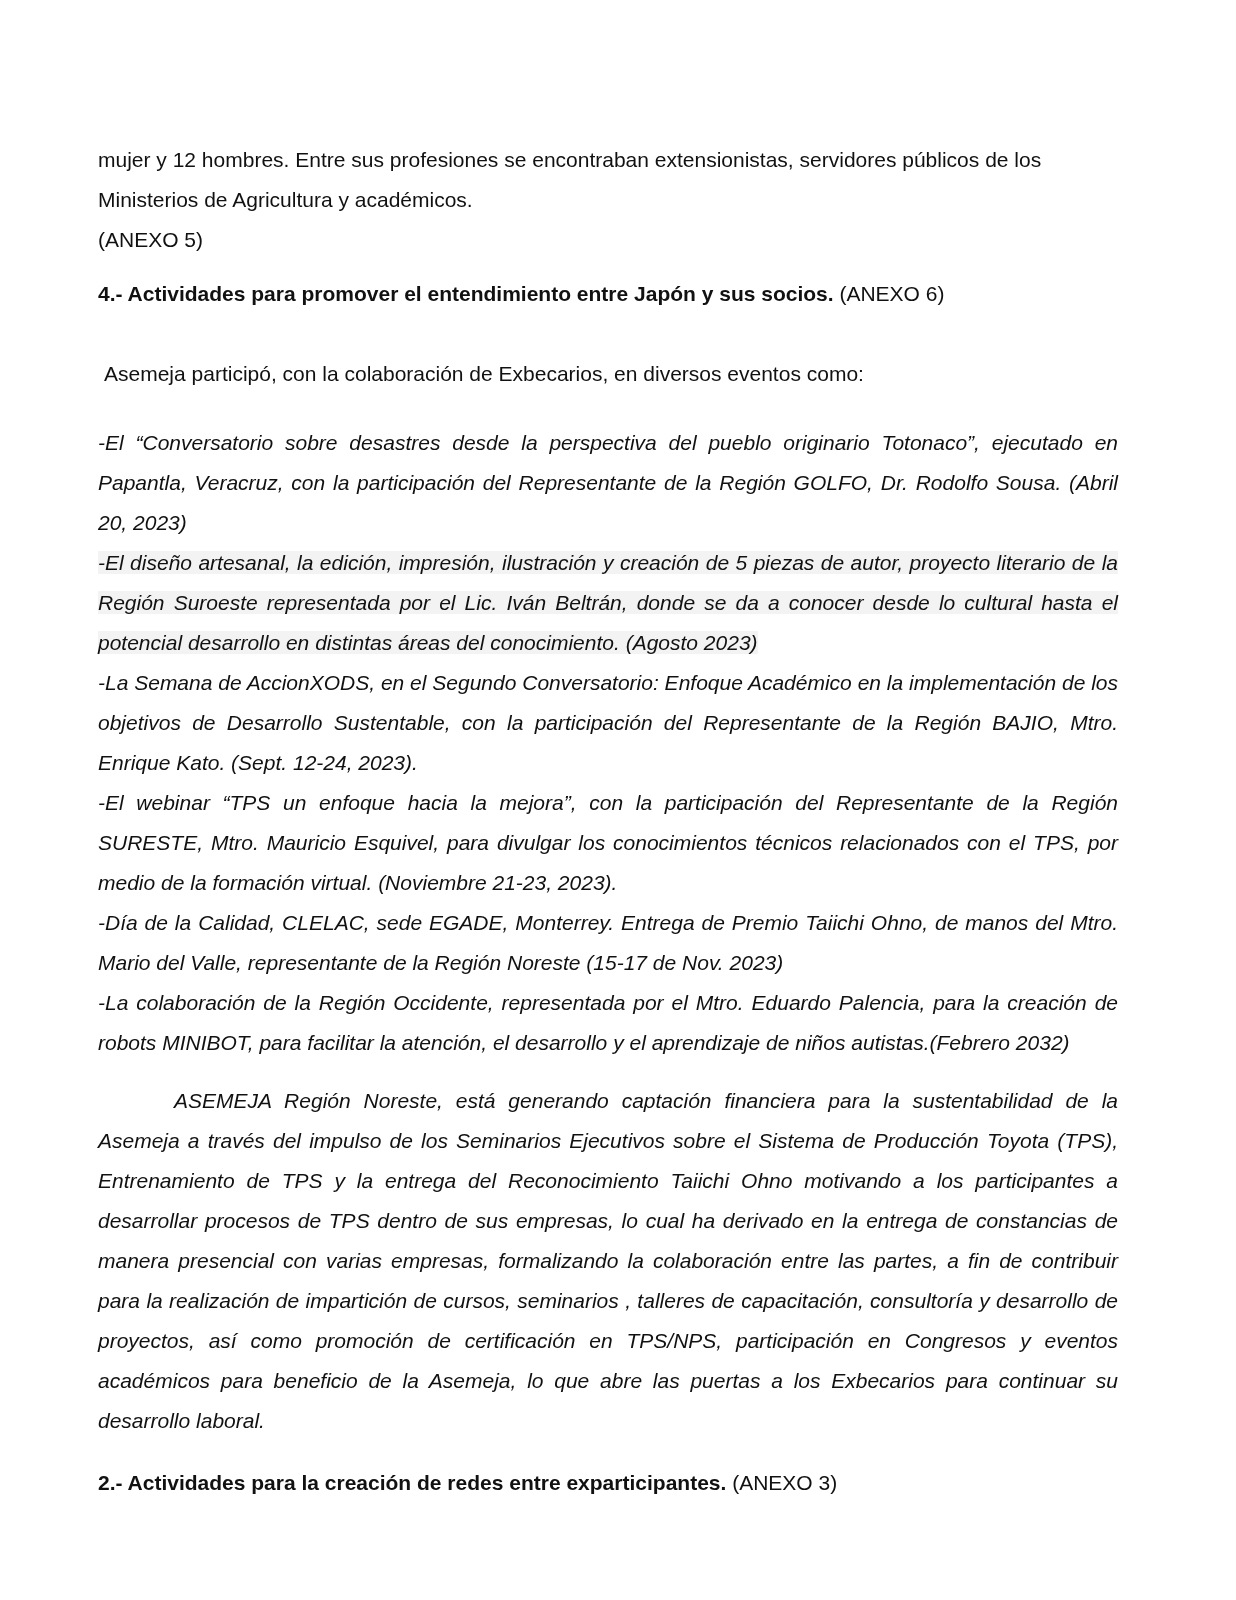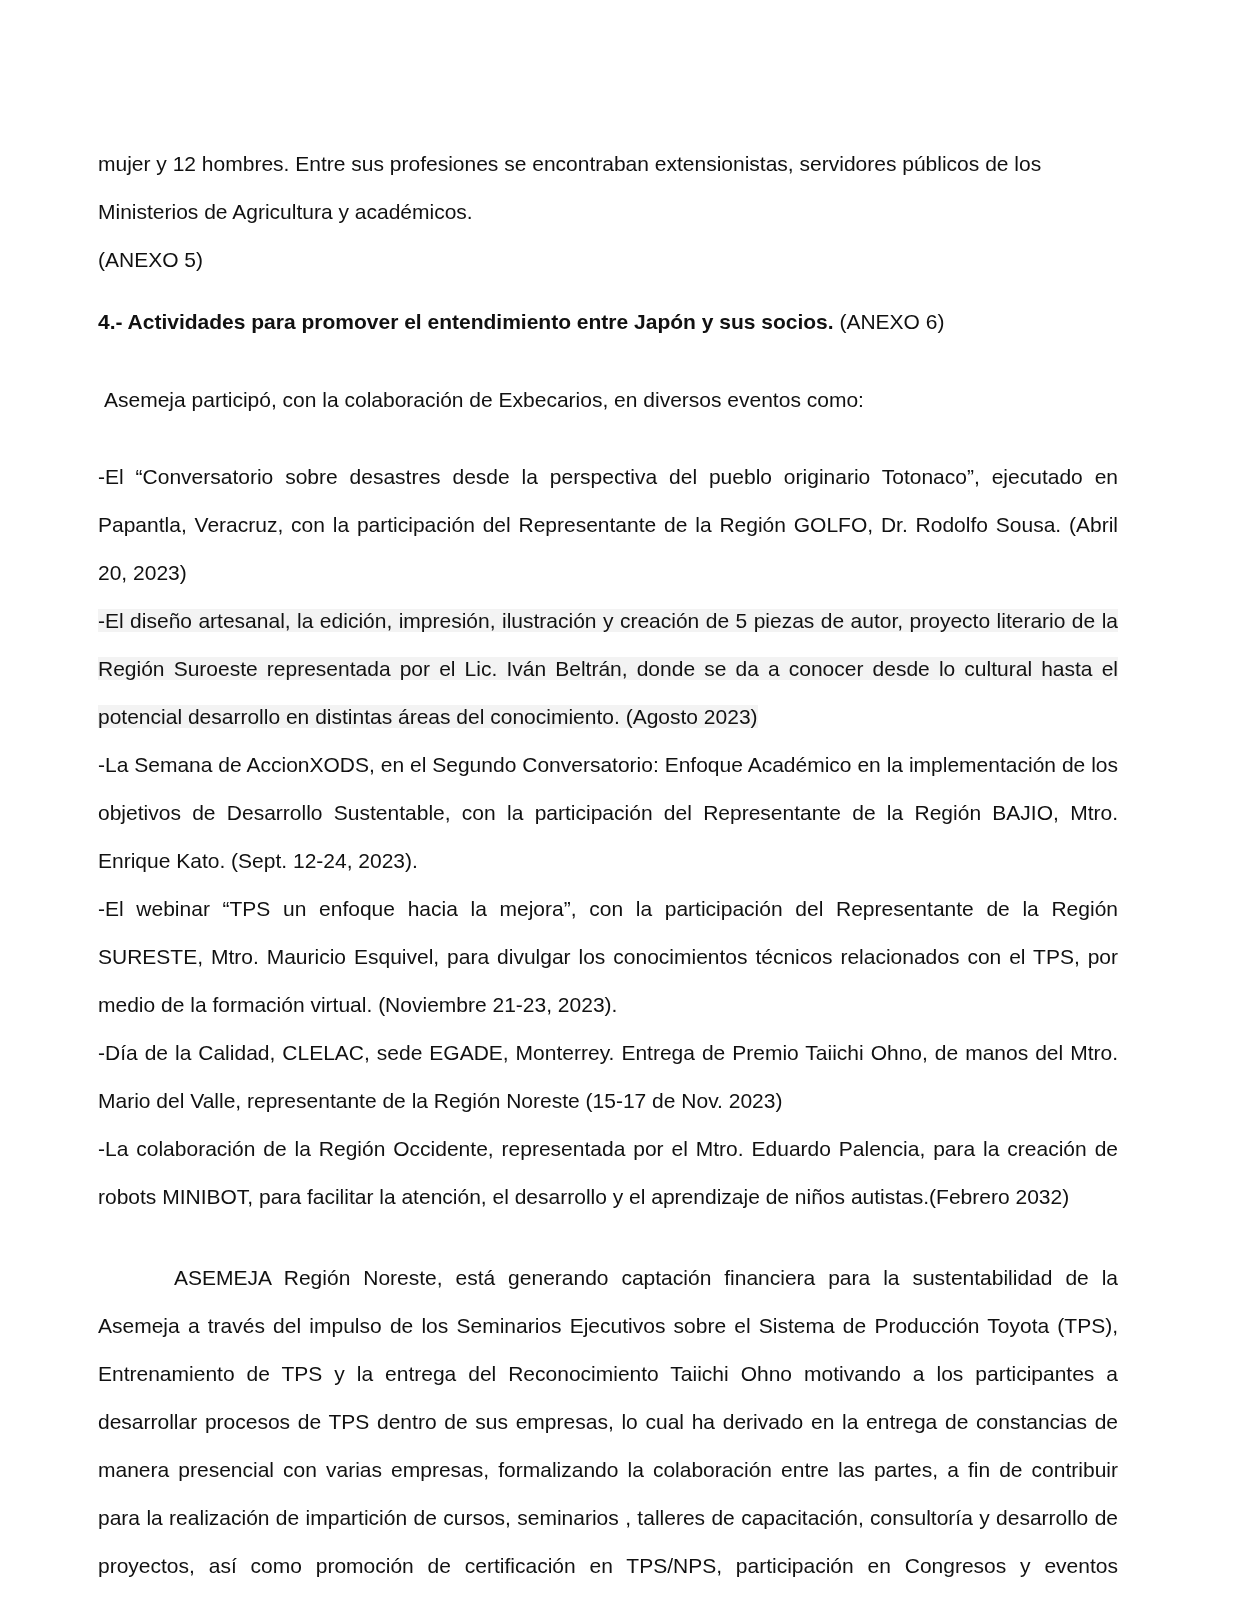--- a/index.html
+++ b/index.html
@@ -13,55 +13,56 @@
     overflow: hidden;
   }
   .page {
     position: relative;
     width: 1236px;
     height: 1600px;
     background: #ffffff;
     color: #111111;
     font-family: "Liberation Sans", "DejaVu Sans", sans-serif;
     font-size: 21px;
-    line-height: 48px;
+    line-height: 40px;
     box-sizing: border-box;
     padding: 140px 118px 0 98px;
   }
   .content {
     width: 1020px;
   }
   p {
     margin: 0;
     padding: 0;
   }
   .justify {
     text-align: justify;
+    font-style: italic;
   }
   .events-intro {
-    margin-top: 30px;
+    margin-top: 40px;
     padding-left: 6px;
   }
   .heading {
     font-weight: bold;
   }
   .heading .anexo-ref {
     font-weight: normal;
   }
   .heading-4 {
     margin-top: 14px;
   }
   .events-block {
     margin-top: 29px;
   }
   .hl {
     background: #f3f3f3;
   }
   .noreste {
-    margin-top: 33px;
+    margin-top: 18px;
     text-indent: 76px;
   }
   .heading-5 {
     margin-top: 22px;
   }
 </style>
 </head>
 <body>
 
 <div class="page">

